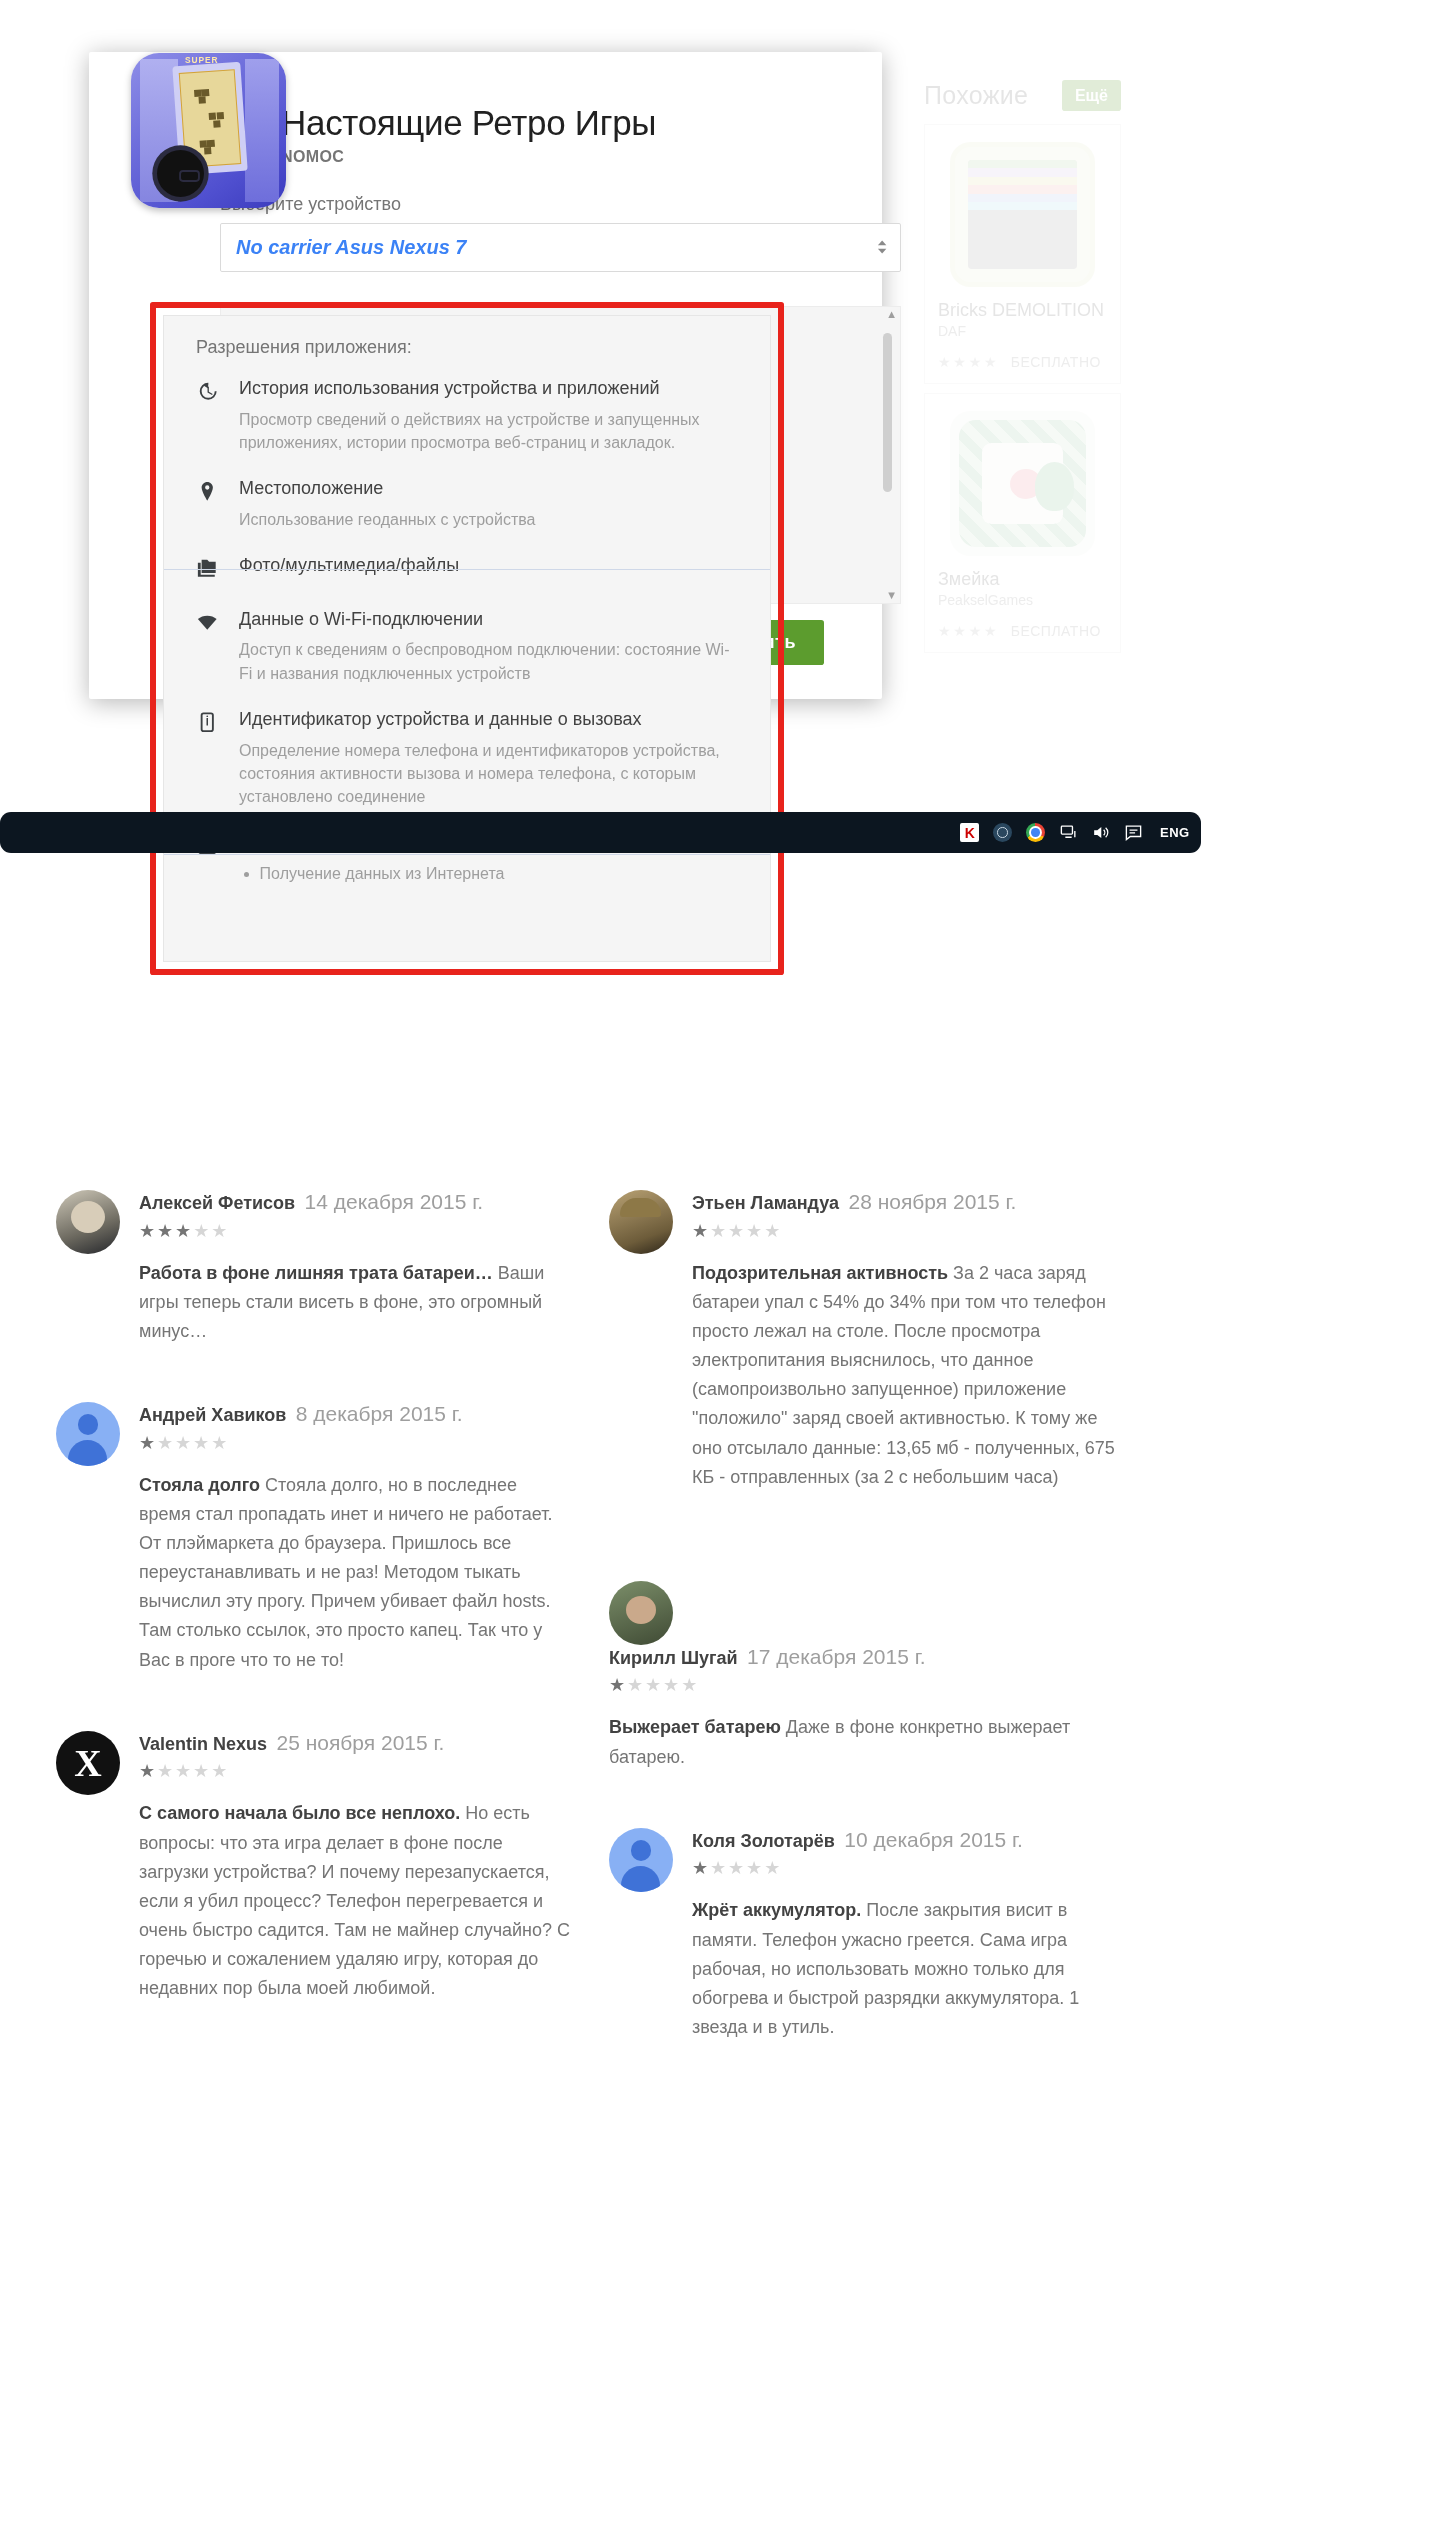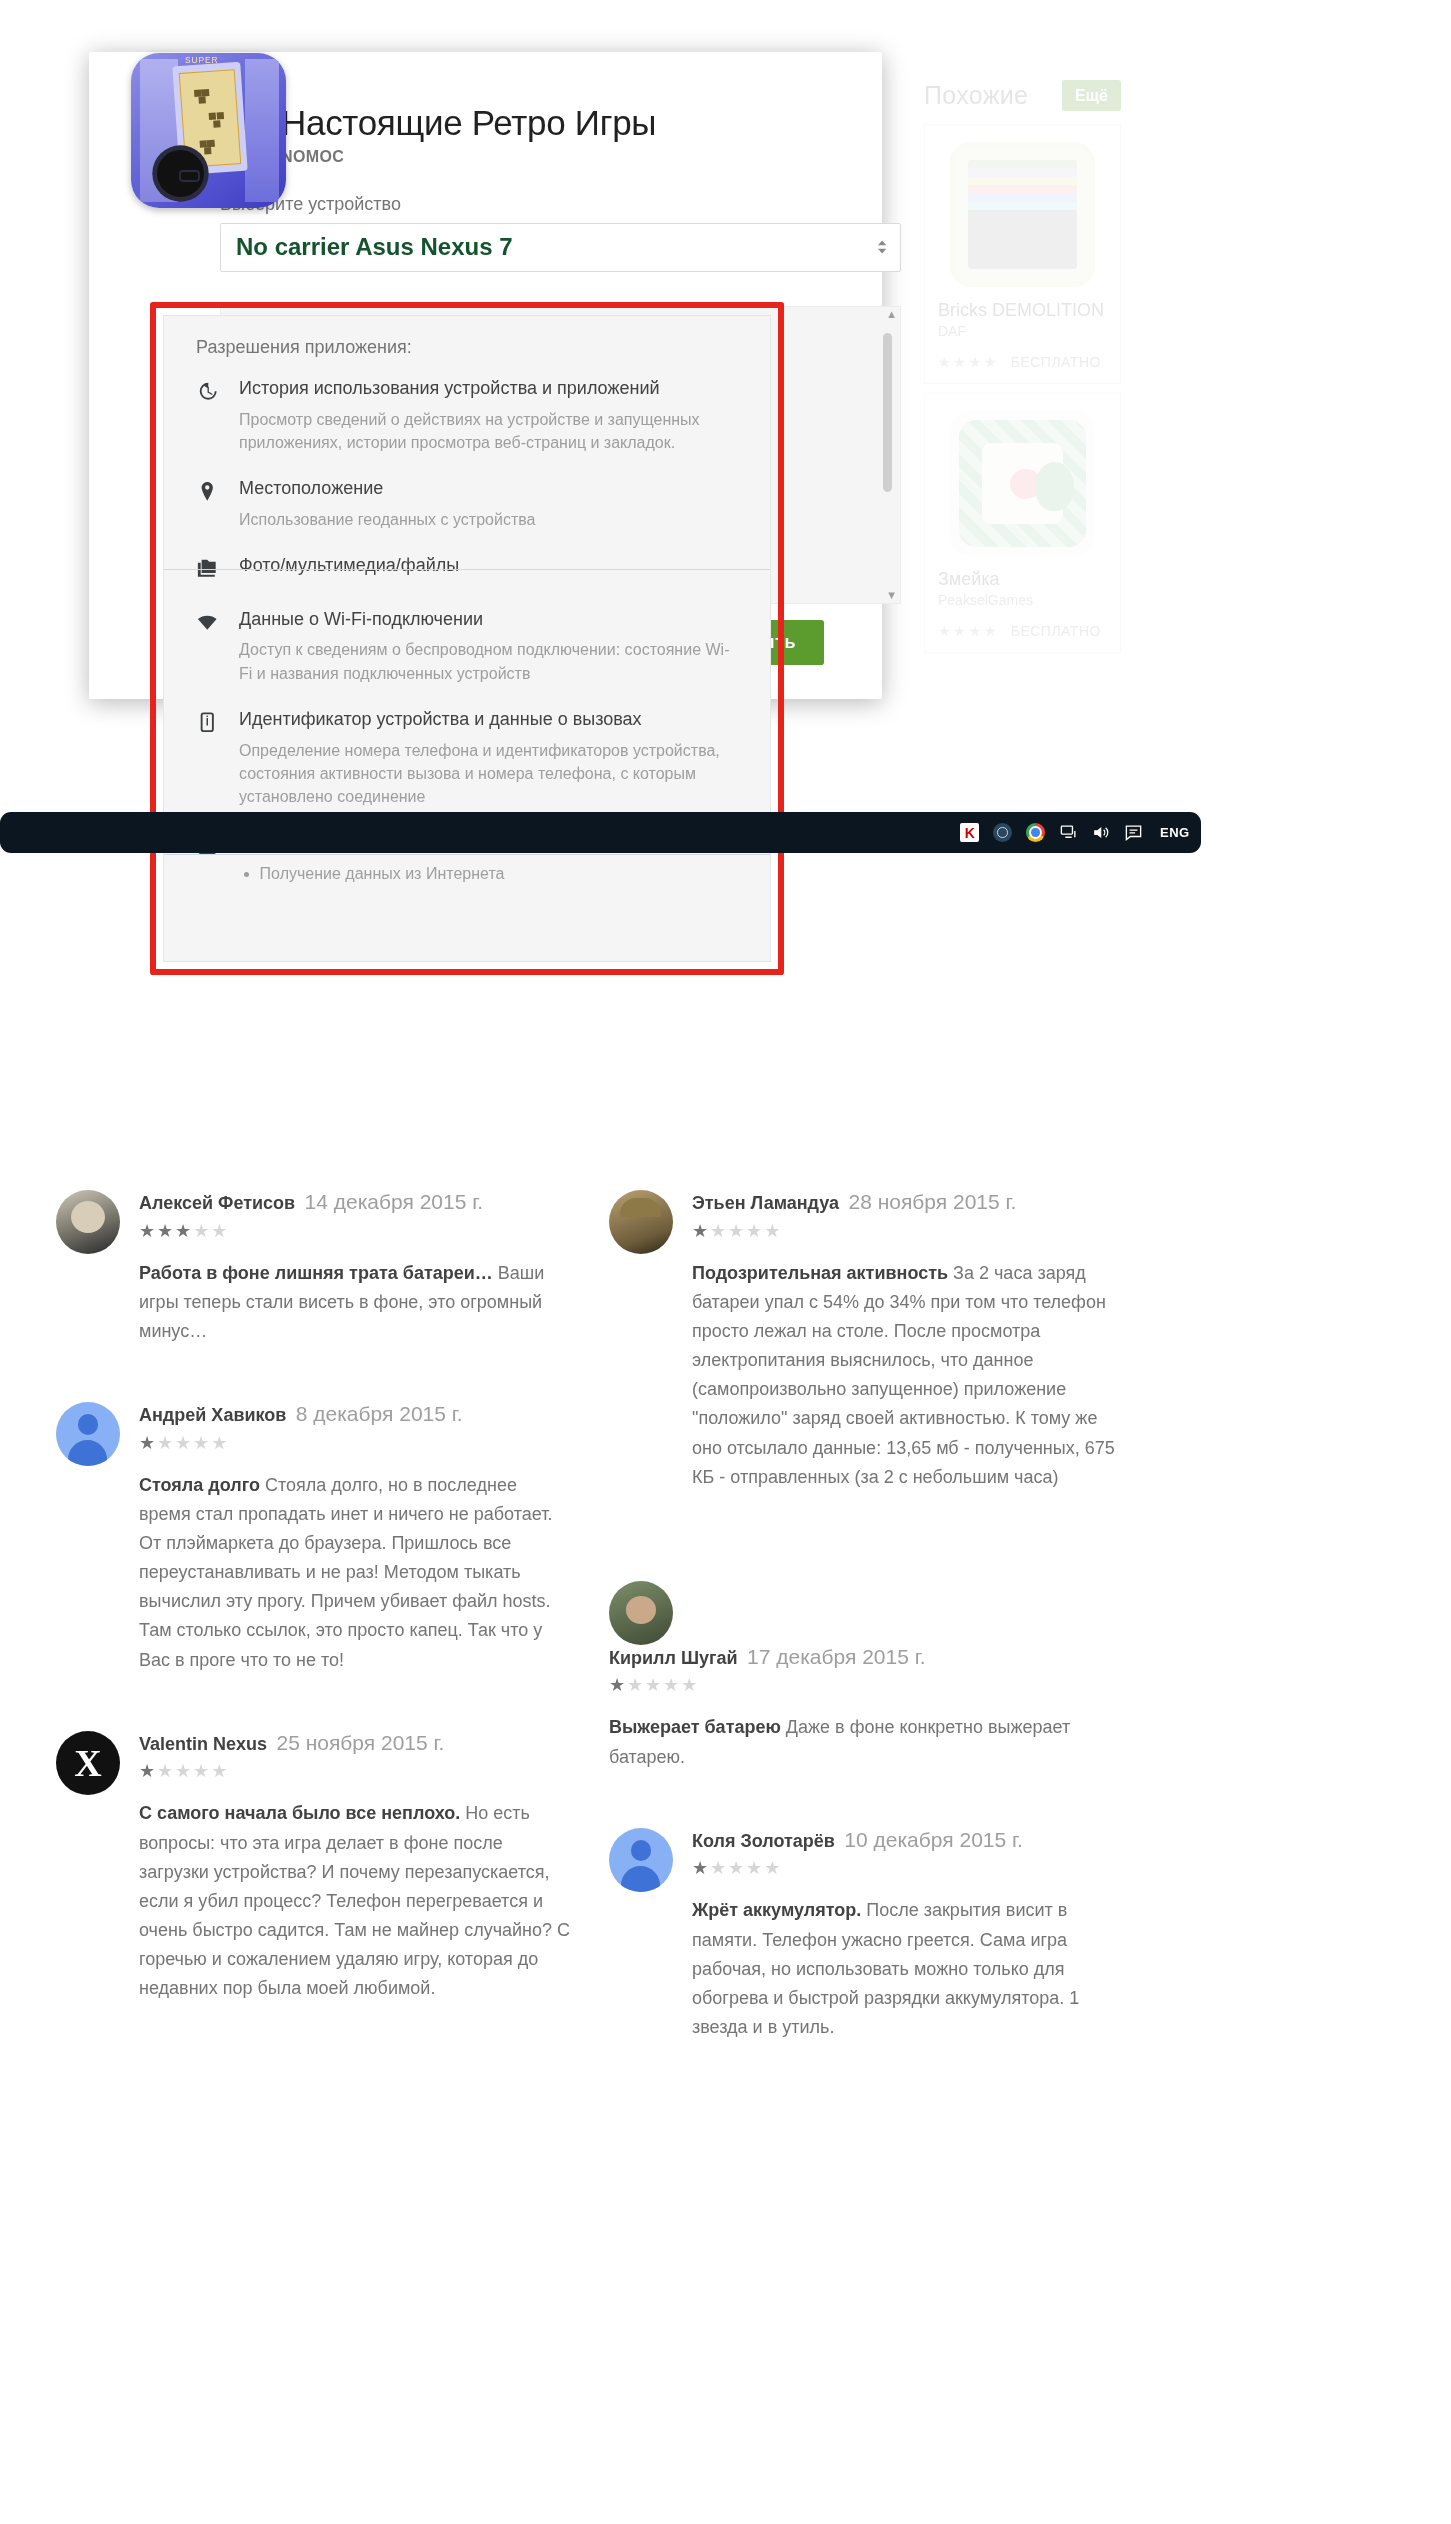--- a/index.html
+++ b/index.html
@@ -76,38 +76,38 @@
   }
   .app-icon .shellL { position:absolute; left:9.4px; top:5.6px; width:38px; height:143px;
      background:linear-gradient(180deg,#b0b0f0,#8585e0); }
   .app-icon .shellR { position:absolute; right:7.5px; top:5.6px; width:34px; height:143px;
      background:linear-gradient(180deg,#9f9fec,#6e6edb); }
   .app-icon .bezel { position:absolute; left:45px; top:11.3px; width:68px; height:109px;
      background:#cfcff5; border-radius:3.8px; transform:rotate(-4deg); }
   .app-icon .lcd { position:absolute; left:5.6px; top:6.6px; right:5.6px; bottom:7.5px;
      background:#e7d79a; border:1.9px solid #d2a23c; }
   .app-icon .lcd .blk { position:absolute; background:#6a5a2a; width:7.5px; height:7.5px;}
-  .app-icon .super { position:absolute; left:54px; top:1.9px; font-size:8.4px; color:#ffe9a8; font-weight:normal; letter-spacing:0.9px; }
+  .app-icon .super { position:absolute; left:54px; top:1.9px; font-size:8.4px; color:#ffe9a8; font-weight:bold; letter-spacing:0.9px; }
   .app-icon .dpad { position:absolute; left:26px; bottom:11.3px; width:47px; height:47px;
      border-radius:50%; background:#111; box-shadow:0 0 0 4.7px #2b2b40;}
   .app-icon .dpad:after{ content:""; position:absolute; left:24.4px; top:22.5px; width:17px;height:7.5px;background:#111;
      border-radius:1.9px; box-shadow:0 0 0 1.9px #2b2b40;}
 
   .dlg-title-block { padding-top:7.5px; }
   .dlg-title { font-size:35px; font-weight:400; color:#212121; letter-spacing:-0.3px; }
   .dlg-dev   { font-size:16px; font-weight:700; color:#757575; margin-top:5.6px; letter-spacing:0.4px;}
 
   .dlg-body { padding:28px 58px 0 131px; }
   .field-label { font-size:18px; color:#757575; margin-bottom:7.5px; }
   .select-wrap {
     position:relative; width:681px; height:49px; border:0.9px solid #dadada;
     border-radius:1.9px; background:#fff; display:flex; align-items:center;
     padding:0 15px;
   }
-  .select-value { font-size:24px; font-weight:700; color:#14532d; }
+  .select-value { font-size:20px; font-weight:700; color:#3b82f6;font-style:italic; }
   .select-arrows {
     position:absolute; right:13px; top:50%; transform:translateY(-50%);
     display:flex; flex-direction:column; gap:2.8px; color:#8a8a8a; line-height:6.6px; font-size:10.3px;
   }
 
   
   .perm-panel {
     margin-top:34px; width:681px; height:298px; background:#f5f5f5;
     border:0.9px solid #ececec; position:relative; overflow:hidden;
   }

